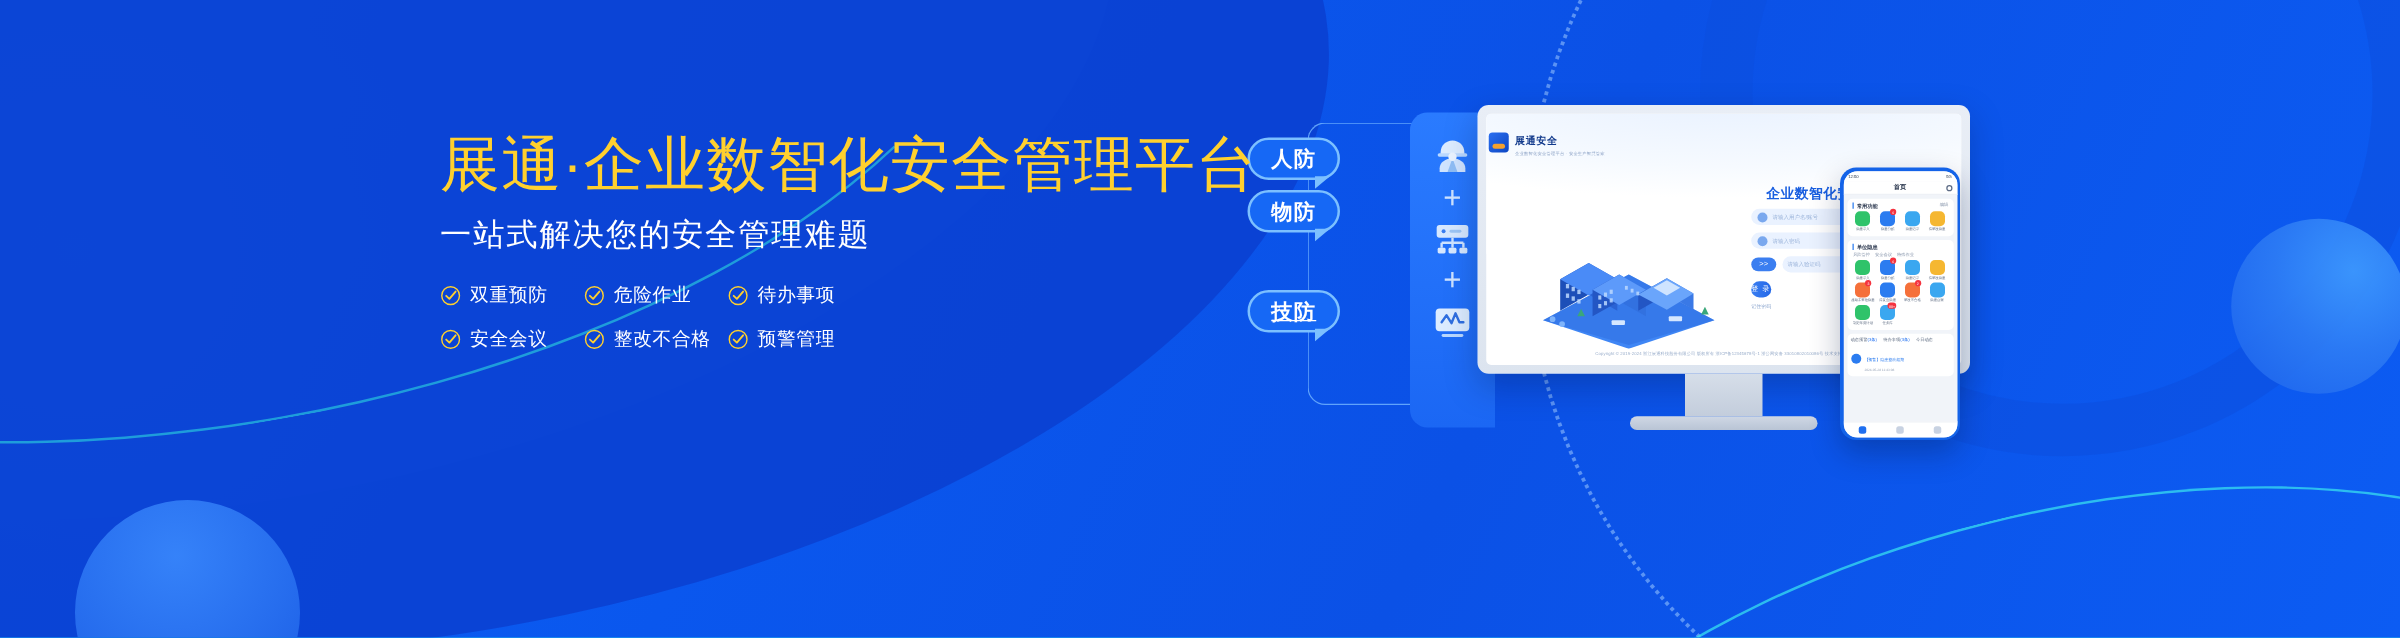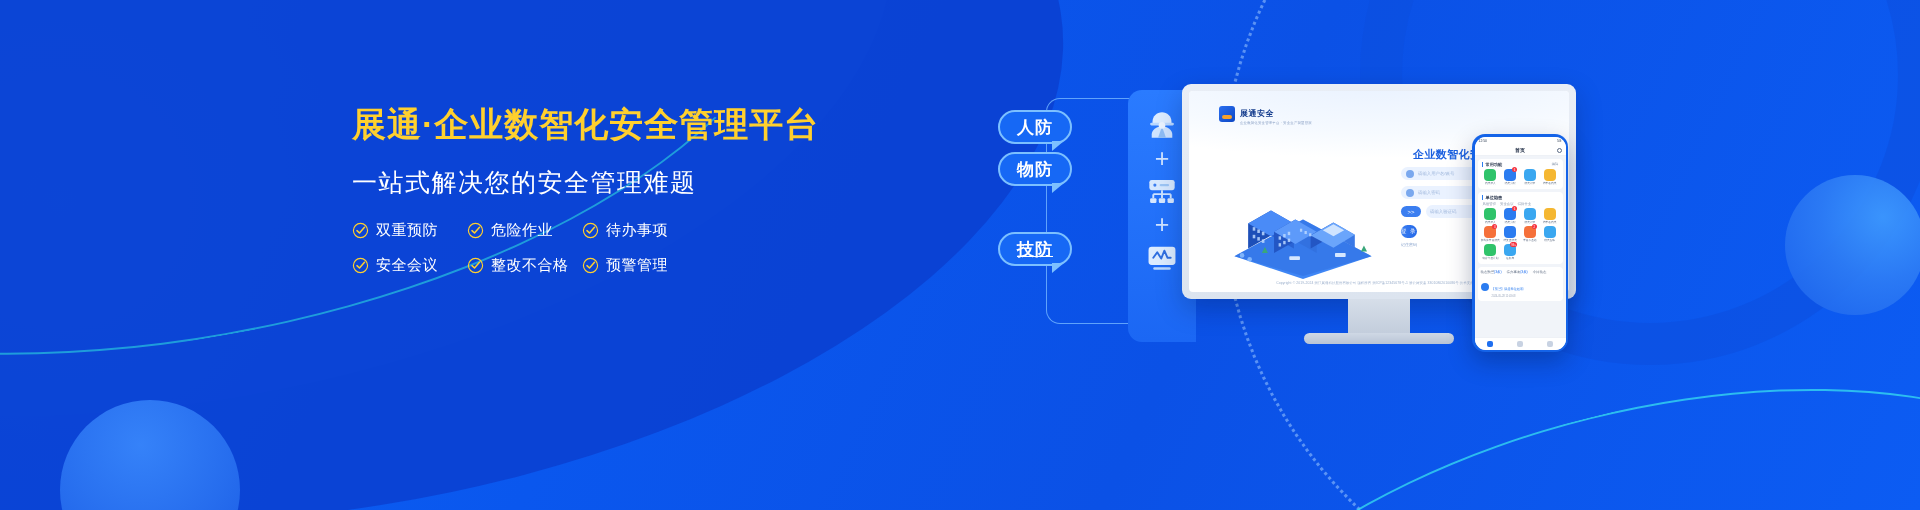--- a/index.html
+++ b/index.html
@@ -100,29 +100,29 @@
   }
 
   
   .copy{
     position:absolute;
     left:352px; top:104px;
     width:520px;
     z-index:6;
   }
   .headline{
-    font-size:34px;
-    font-weight:bold;
+    font-size:48px;
+    font-weight:normal;
     color:#ffd02e;
     letter-spacing:1px;
     line-height:1.22;
     white-space:nowrap;
   }
   .subhead{
-    margin-top:22px;
+    margin-top:10px;
     font-size:25px;
     color:#ffffff;
     letter-spacing:1.5px;
     line-height:1.2;
     white-space:nowrap;
   }
 
   .features{
     margin-top:24px;
     display:grid;
@@ -249,21 +249,21 @@
     background:linear-gradient(180deg,#d6dee9 0%,#c3cddc 100%);
   }
   .monitor-base{
     width:150px;height:11px;margin:0 auto;
     background:linear-gradient(180deg,#cfd8e5 0%,#b9c4d5 100%);
     border-radius:6px;
   }
 
   
   .scr-logo{
-    position:absolute; left:30px; top:11px;
+    position:absolute; left:2px; top:11px;
     display:flex; align-items:center; gap:5px;justify-content:center;
   }
   .scr-logo-mark{
     width:16px;height:16px;
     background:linear-gradient(135deg,#2b6ff0,#0d47c4);
     border-radius:3px;
     position:relative;
   }
   .scr-logo-mark::after{
     content:"";position:absolute;left:3px;top:9px;width:10px;height:4px;

